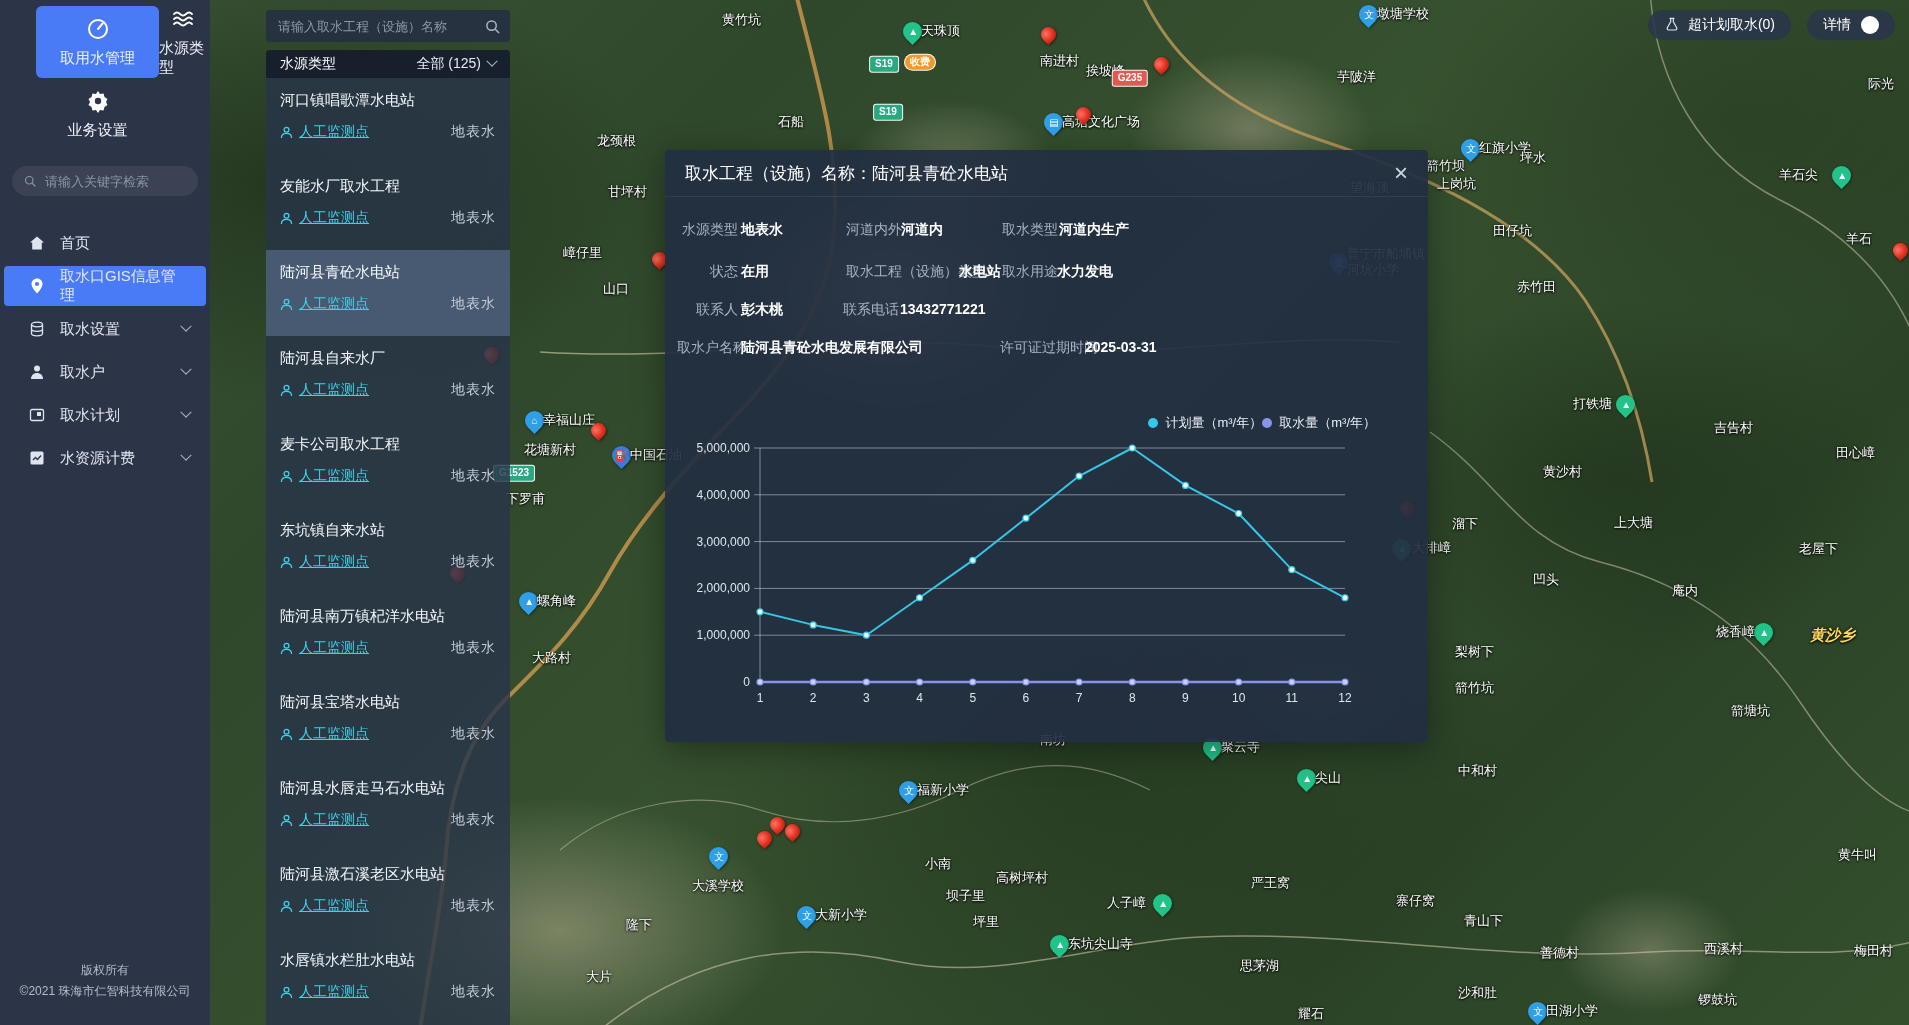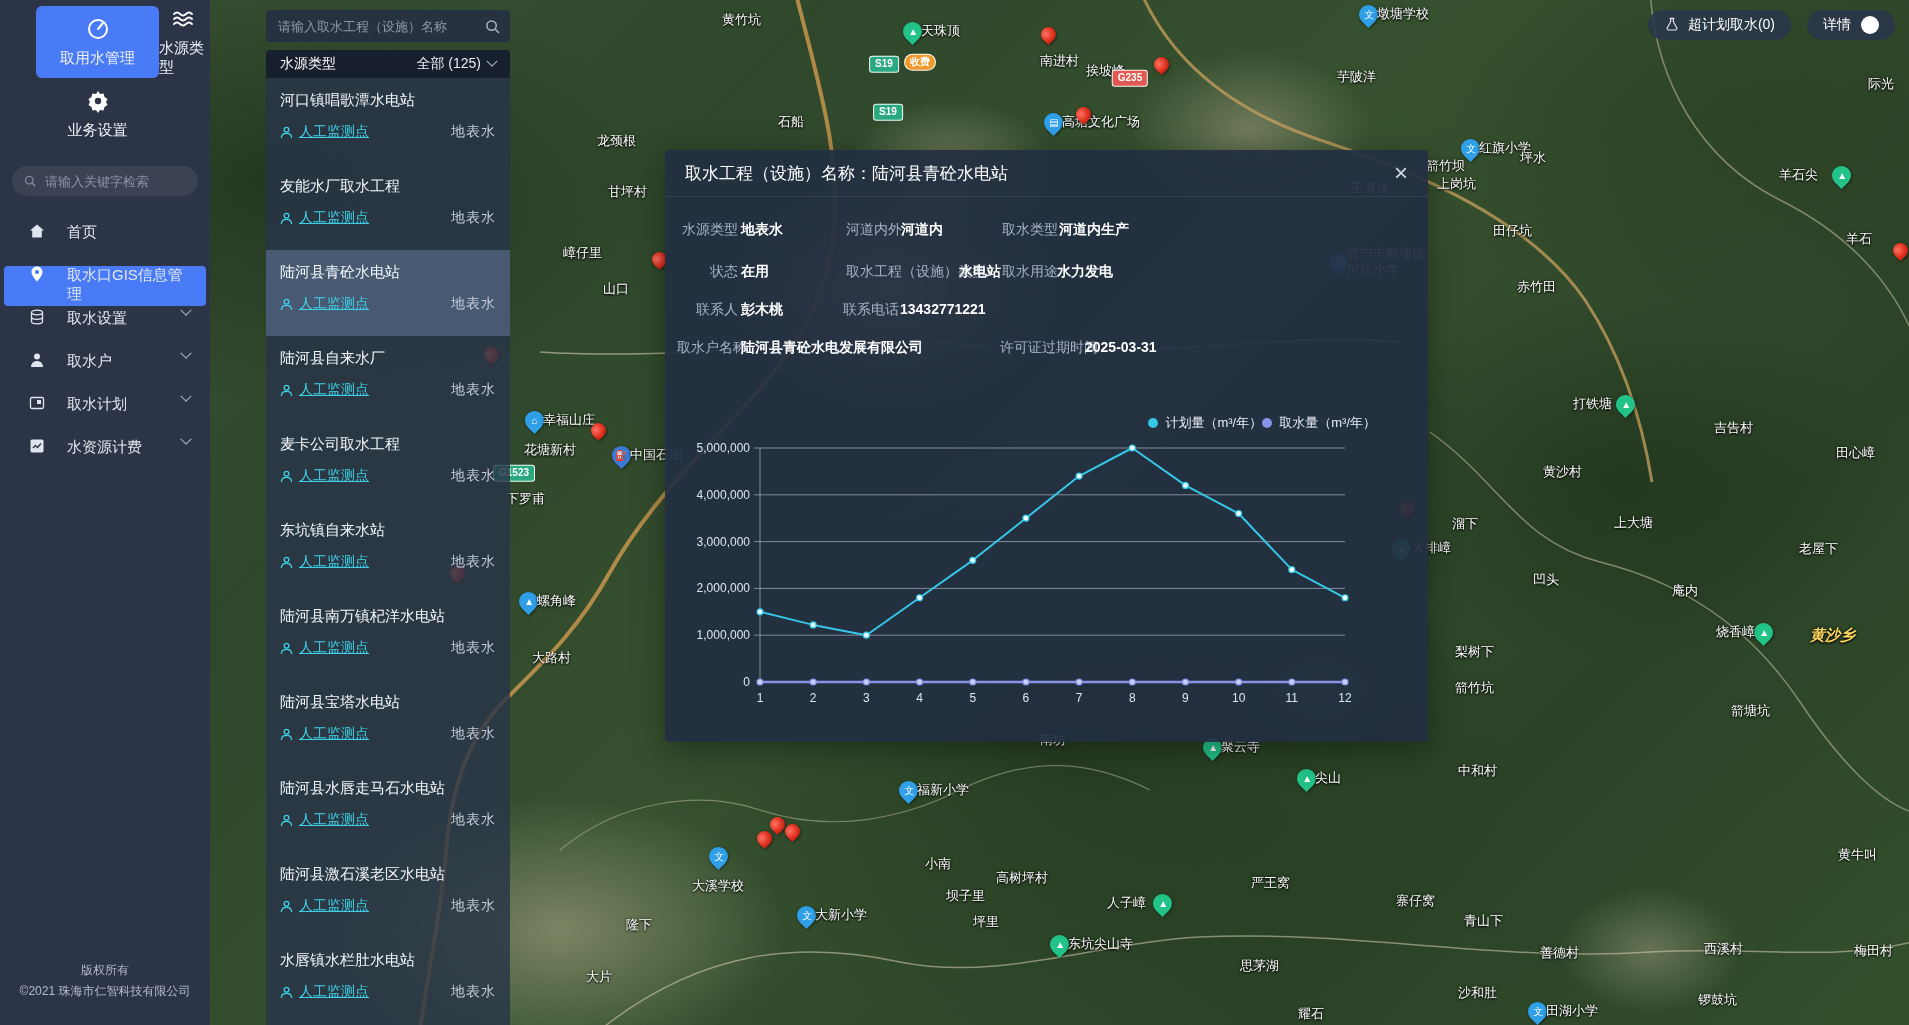--- a/index.html
+++ b/index.html
@@ -46,21 +46,21 @@
   .modules{display:grid;grid-template-columns:123px 1fr;padding:6px 4px 0 4px;margin-left:32px;}
   .module{height:72px;display:flex;flex-direction:column;align-items:center;justify-content:center;
     gap:8px;font-size:15px;border-radius:6px;color:#eef1f7;cursor:pointer;}
   .module.active{background:#4a7bf7;}
   .module svg{width:24px;height:24px;}
   .side-search{margin:16px 12px 8px;background:#3a4254;border-radius:15px;height:30px;
     display:flex;align-items:center;padding:0 12px;gap:7px;}
   .side-search input{background:transparent;border:0;outline:0;color:#cfd6e2;font-size:13px;width:100%;}
   .side-search input::placeholder{color:#8b94a6;}
   .menu{margin-top:16px;}
-  .menu-item{height:40px;display:flex;gap:22px;padding:0 16px 0 25px;font-size:15px;
+  .menu-item{height:40px;display:flex;align-items:center;gap:15px;padding:0 16px 0 25px;font-size:15px;
     color:#e2e7f0;margin:3px 4px;border-radius:4px;cursor:pointer;}
   .menu-item.active{background:#4a7bf7;}
   .menu-item svg{width:16px;height:16px;flex:none;}
   .chev{margin-left:auto;width:7px;height:7px;border-right:1.5px solid #aab3c4;border-bottom:1.5px solid #aab3c4;
     transform:rotate(45deg) translate(-2px,-2px);}
   .copyright{margin-top:auto;text-align:center;font-size:12px;color:#b4bccb;padding-bottom:24px;line-height:1.7;}
 
   
   .list-panel{position:absolute;left:262px;top:0;bottom:0;width:258px;z-index:20;}
   .lp-search{position:absolute;left:4px;top:10px;right:10px;height:32px;background:rgba(38,48,66,.92);

